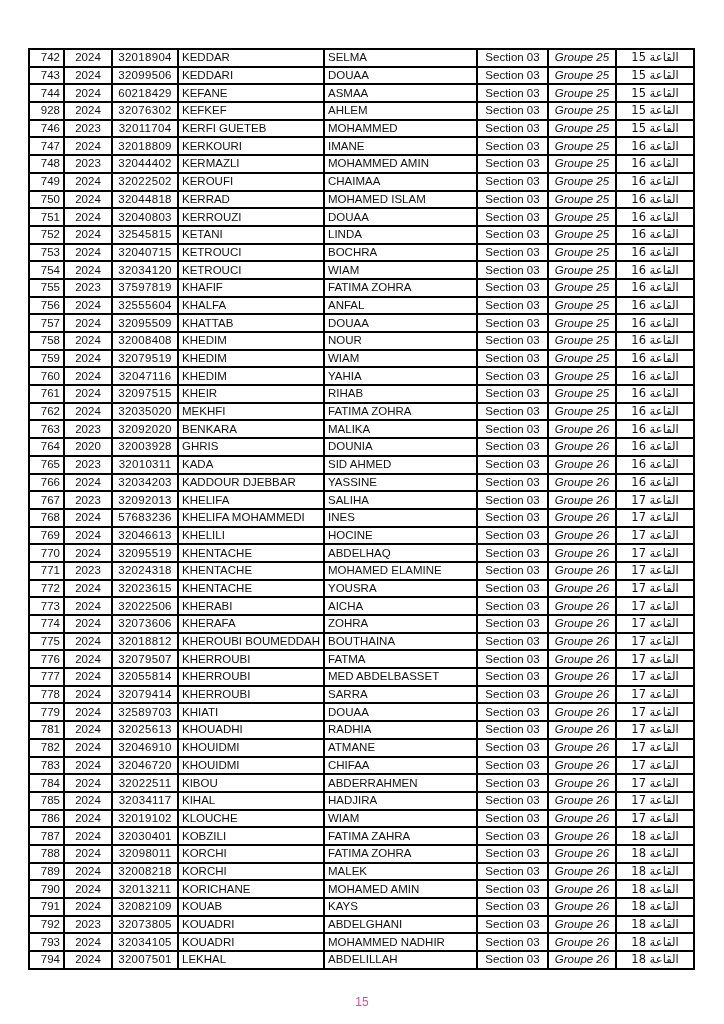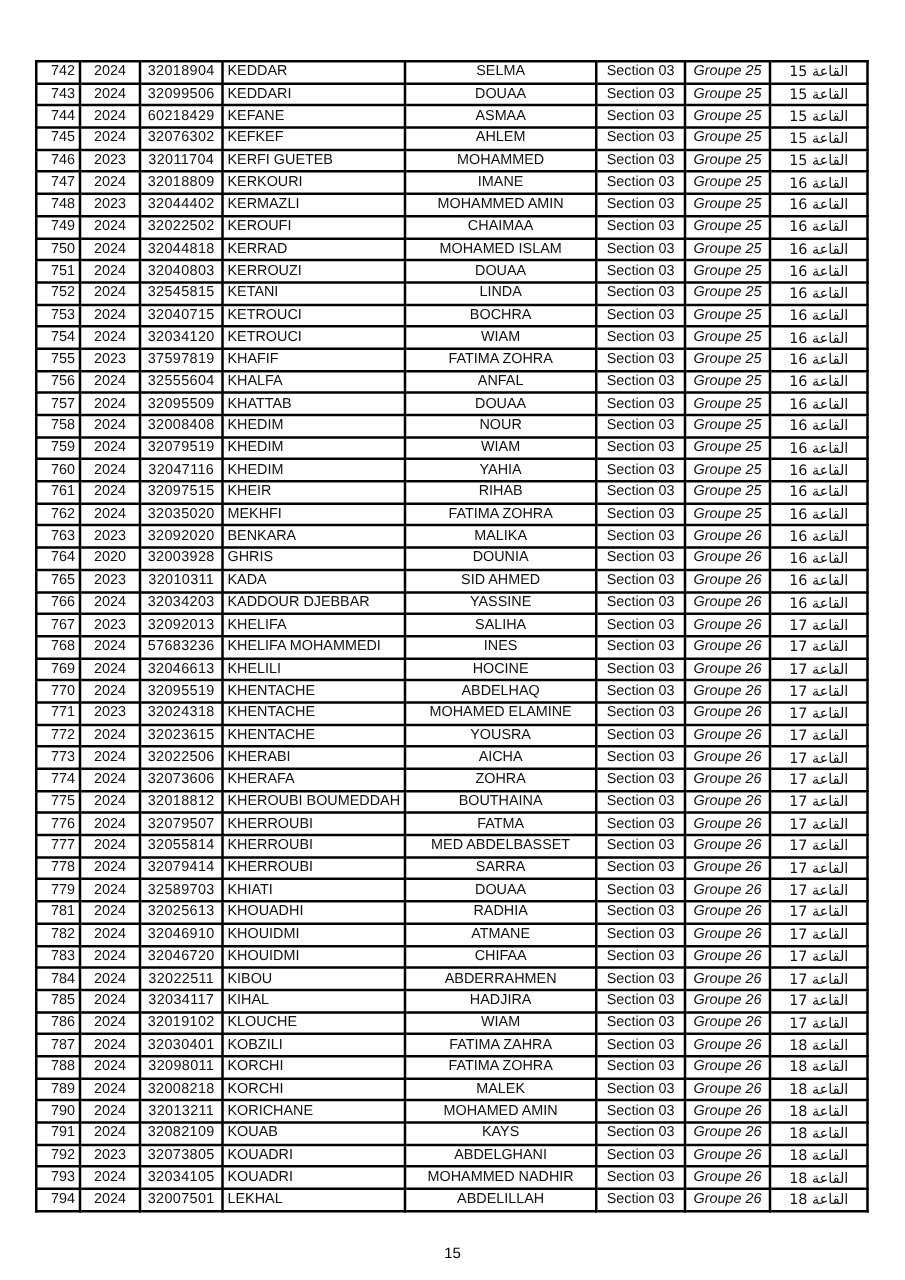--- a/index.html
+++ b/index.html
@@ -32,38 +32,38 @@
     height: 15.7px;
     padding: 0 3px;
     white-space: nowrap;
     overflow: hidden;
     vertical-align: middle;
   }
   td.c0 { text-align: right; padding-right: 4px; }
   td.c1 { text-align: center; }
   td.c2 { text-align: center; letter-spacing: 0.3px; }
   td.c3 { text-align: left; }
-  td.c4 { text-align: center; }
+  td.c4 { text-align: left; }
   td.c5 { text-align: center; }
   td.c6 { text-align: center; font-style: italic; }
   td.c7 {
     text-align: center;
     font-weight: normal;
     direction: rtl;
     font-family: "DejaVu Sans", sans-serif;
     font-size: 11px;
   }
   .footer-page-number {
     position: absolute;
     left: 0;
     top: 995px;
     width: 724px;
     text-align: center;
     font-size: 12px;
-    color: #000000;
+    color: #ec4899;
   }
 </style>
 </head>
 <body>
 
 <div class="page">
 
   <table class="roster">
     <colgroup>
       <col style="width:35px">
@@ -100,21 +100,21 @@
           <td class="c0">744</td>
           <td class="c1">2024</td>
           <td class="c2">60218429</td>
           <td class="c3">KEFANE</td>
           <td class="c4">ASMAA</td>
           <td class="c5">Section 03</td>
           <td class="c6">Groupe 25</td>
           <td class="c7">القاعة 15</td>
         </tr>
         <tr>
-          <td class="c0">745</td>
+          <td class="c0">928</td>
           <td class="c1">2024</td>
           <td class="c2">32076302</td>
           <td class="c3">KEFKEF</td>
           <td class="c4">AHLEM</td>
           <td class="c5">Section 03</td>
           <td class="c6">Groupe 25</td>
           <td class="c7">القاعة 15</td>
         </tr>
         <tr>
           <td class="c0">746</td>

